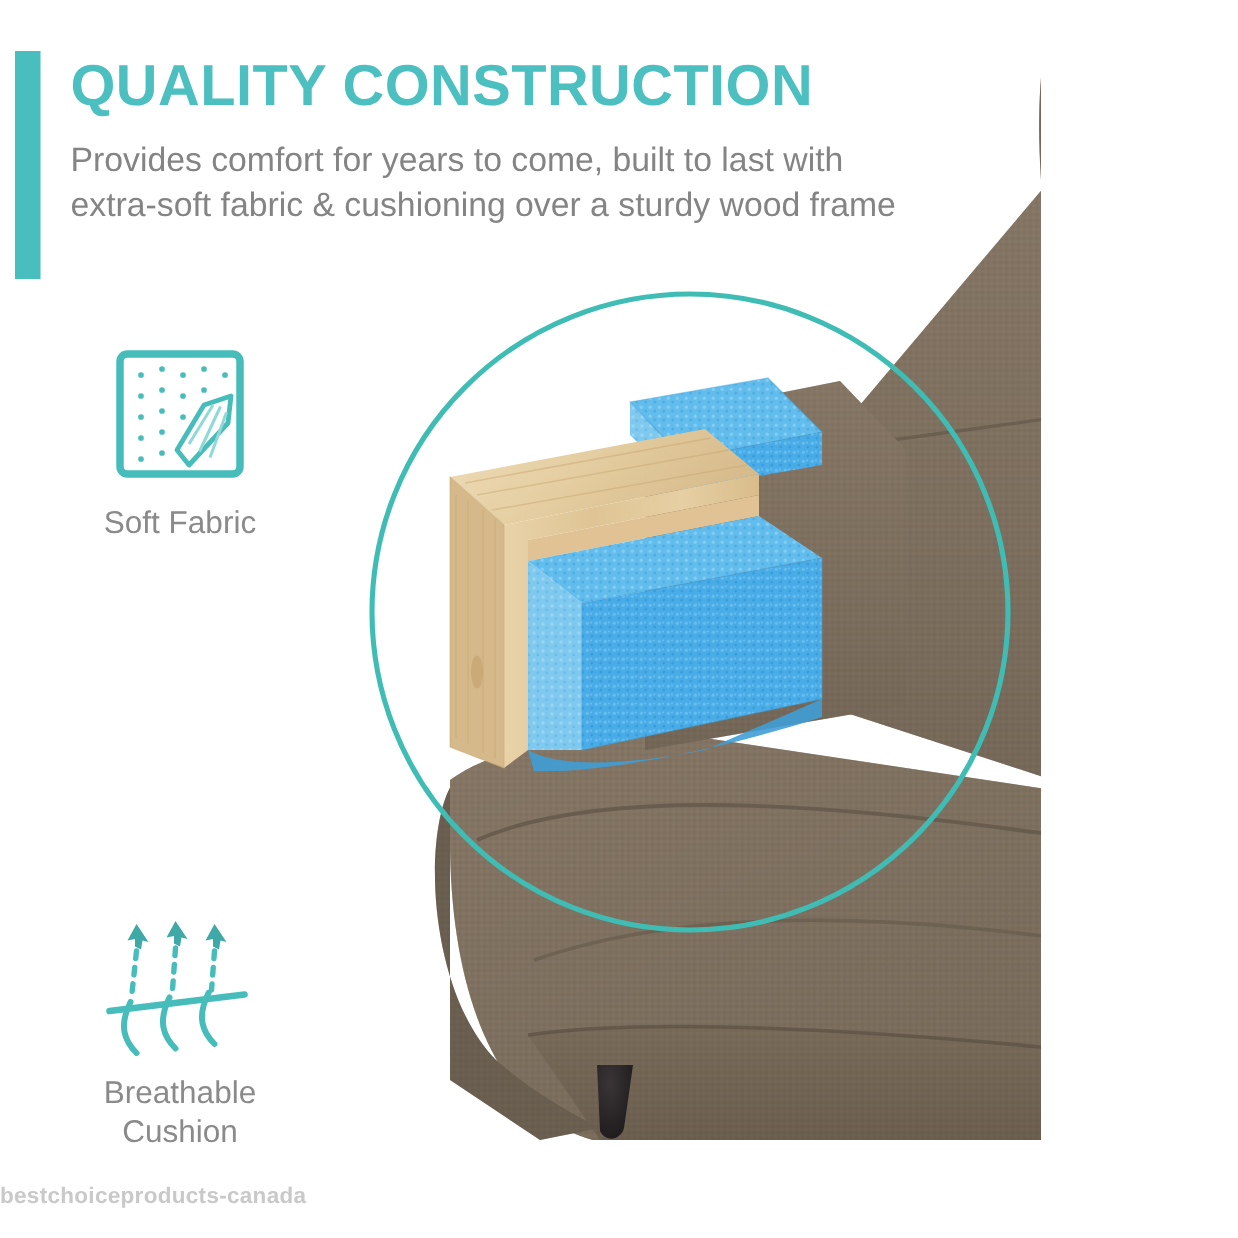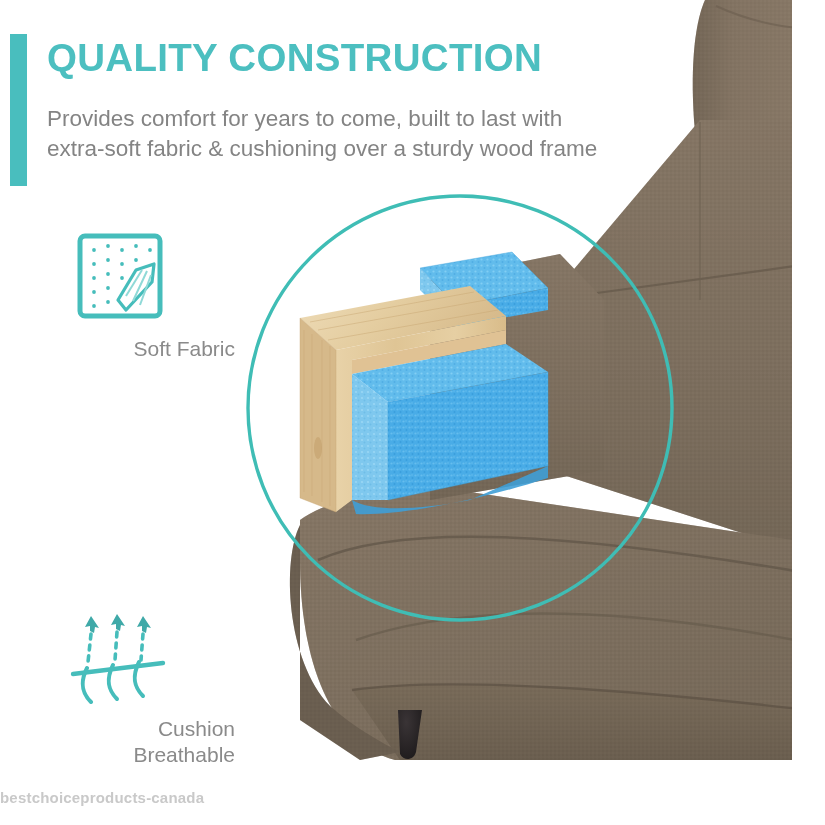--- a/index.html
+++ b/index.html
@@ -5,21 +5,21 @@
   html, body {
     margin: 0;
     padding: 0;
     background: #ffffff;
   }
   body {
     font-family: "Liberation Sans", sans-serif;
   }
   #infographic {
     position: relative;
-    width: 792px;
+    width: 694px;
     height: 825px;
     background: #ffffff;
     overflow: hidden;
   }
 
   
   .accent-bar {
     position: absolute;
     left: 10px;
     top: 34px;
@@ -34,35 +34,35 @@
     font-size: 38.5px;
     font-weight: bold;
     letter-spacing: 0.3px;
     color: #4CBFC0;
     white-space: nowrap;
     font-family: "Liberation Sans", sans-serif;
   }
   .subhead {
     position: absolute;
     left: 47px;
-    top: 104px;
+    top: 92px;
     width: 560px;
     font-size: 22.5px;
     line-height: 30px;
     font-weight: normal;
     color: #848484;
     font-family: "Liberation Sans", sans-serif;
   }
 
   
   .feature {
     position: absolute;
     width: 230px;
     left: 5px;
-    text-align: right;
+    text-align: center;
   }
   .feature-icon {
     height: 96px;
     display: flex;
     align-items: center;
     justify-content: center;
   }
   .feature-label {
     margin-top: 12px;
     font-size: 21px;
@@ -331,20 +331,20 @@
         <path d="M8 66 L98 55" stroke="#46BDBB" stroke-width="4.4" stroke-linecap="round" fill="none"></path>
 
         <g stroke="#46BDBB" stroke-width="4" fill="none" stroke-linecap="round">
           <path d="M22 60 C 14 76, 18 86, 26 94"></path>
           <path d="M48 57 C 40 73, 44 83, 52 91"></path>
           <path d="M74 54 C 66 70, 70 80, 78 88"></path>
         </g>
       </svg>
     </div>
     <div class="feature-label">
+      <div>Breathable</div>
       <div>Cushion</div>
-      <div>Breathable</div>
     </div>
   </div>
 
   <div class="watermark">bestchoiceproducts-canada</div>
 
 </div>
 
 </body></html>

